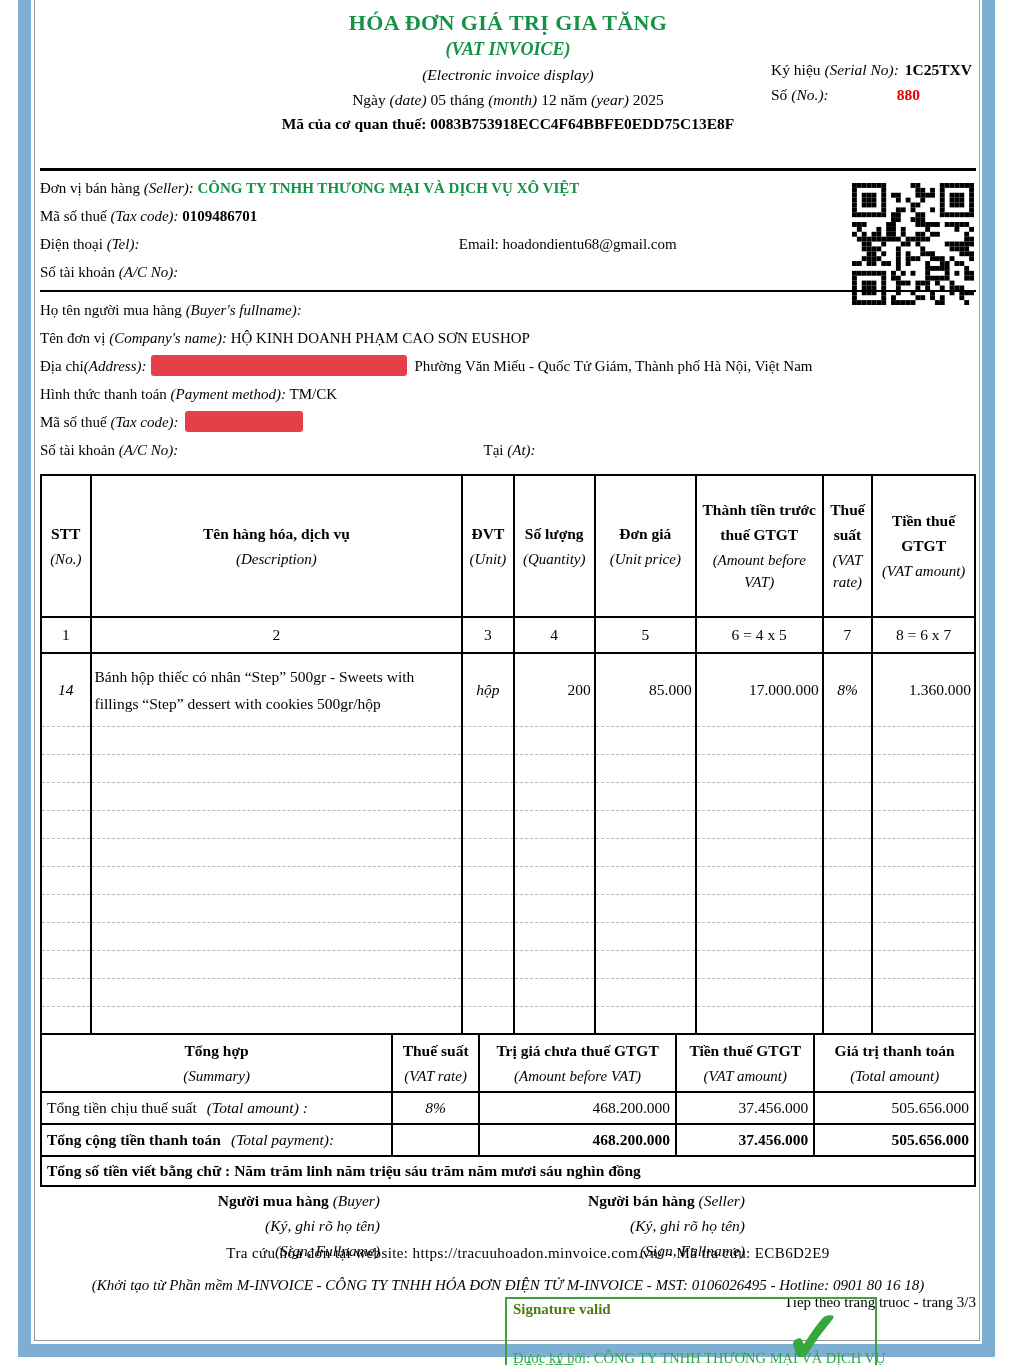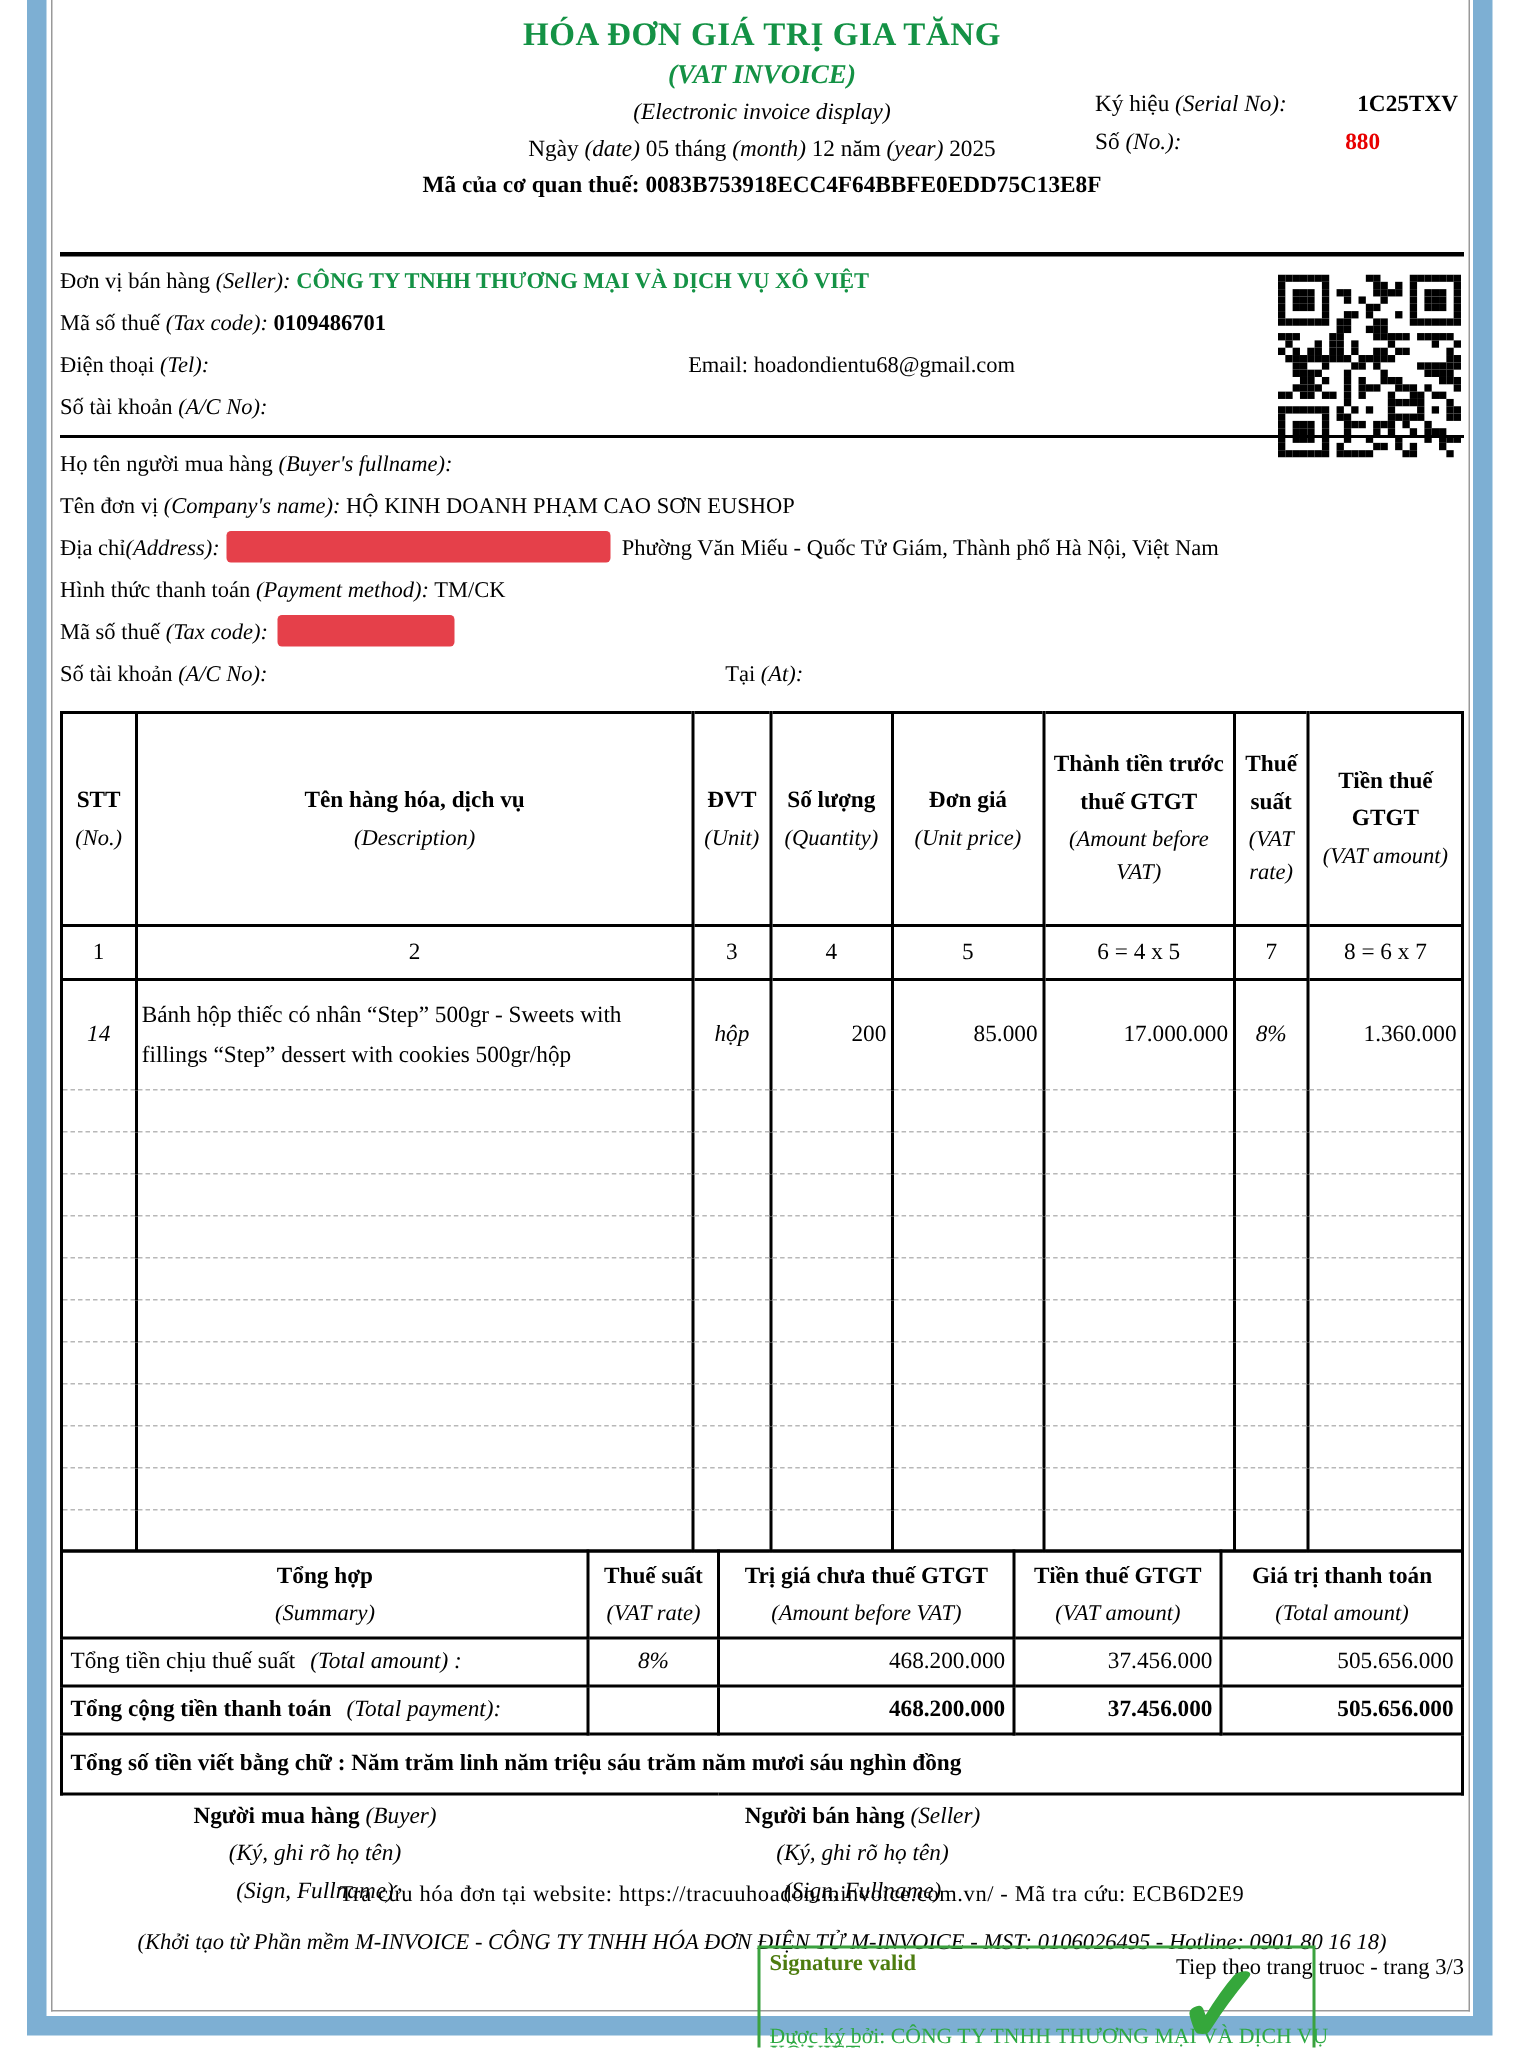--- a/index.html
+++ b/index.html
@@ -19,21 +19,21 @@
   .header-sec { position:relative; text-align:center; height:164px; padding-top:6px; }
   .title { color:#149245; font-weight:bold; font-size:22px; letter-spacing:.4px; }
   .vat-invoice { color:#149245; font-weight:bold; font-style:italic; font-size:18px; margin-top:3px; }
   .disp1 { margin-top:7px; font-size:15.5px; }
   .disp2 { margin-top:6px; font-style:italic; font-size:15.5px; }
   .date-line { margin-top:7px; font-size:15.5px; }
   .tax-auth { margin-top:6px; font-weight:bold; font-size:15.5px; }
   .it { font-style:italic; }
   .b { font-weight:bold; }
   .serial-block { position:absolute; right:4px; top:57px; width:242px; text-align:left; font-size:15.5px; }
-  .serial-row { display:flex; margin-bottom:7px; }
+  .serial-row { display:flex; margin-bottom:7px;margin-left:41px; }
   .serial-value { font-weight:bold; margin-left:auto; }
   .no-value { color:#e80000; font-weight:bold; margin-left:auto; margin-right:52px; }
 
   hr.thick { border:none; border-top:3px solid #000; margin:0; }
   hr.thin  { border:none; border-top:2px solid #000; margin:0; }
 
   
   .seller-sec { position:relative; padding:3px 0 4px 0; }
   .buyer-sec  { position:relative; padding:4px 0 8px 0; }
   .info-line { line-height:28px; white-space:nowrap; }
@@ -64,25 +64,25 @@
   tr.empty-row.dashed td { border-bottom:1px dashed #b8b8b8; }
 
   
   table.summary { width:100%; border-collapse:collapse; table-layout:fixed;
     border:2px solid #000; margin-top:-2px; }
   table.summary th, table.summary td { border:2px solid #000; padding:0 5px; }
   tr.sum-head th { height:58px; font-weight:normal; vertical-align:middle; text-align:center; }
   .sum-lbl { text-align:left; }
   tr.sum-row td { height:32px; font-size:15.5px; }
   .en-gap { margin-left:10px; }
-  td.words { height:40px; font-weight:bold; font-size:15.5px; padding-left:6px; }
+  td.words { height:30px; font-weight:bold; font-size:15.5px; padding-left:6px; }
 
   
   .sig-footer { position:relative; height:126px; font-size:15.5px; }
-  .sig-block { position:absolute; text-align:center; width:340px; top:5px; }
+  .sig-block { position:absolute; text-align:right; width:340px; top:5px; }
   .sig-buyer { left:0; }
   .sig-seller { left:365px; }
   .sig-title { font-weight:bold; }
   .sig-sub { font-style:italic; margin-top:7px; }
   .lookup { position:absolute; left:20px; width:100%; top:58px; text-align:center;
     letter-spacing:.4px; font-size:15px; }
   .software { position:absolute; left:0; width:100%; top:90px; text-align:center;
     font-style:italic; font-size:15px; }
   .page-note { position:absolute; right:0; top:107px; font-size:15px; }
 

